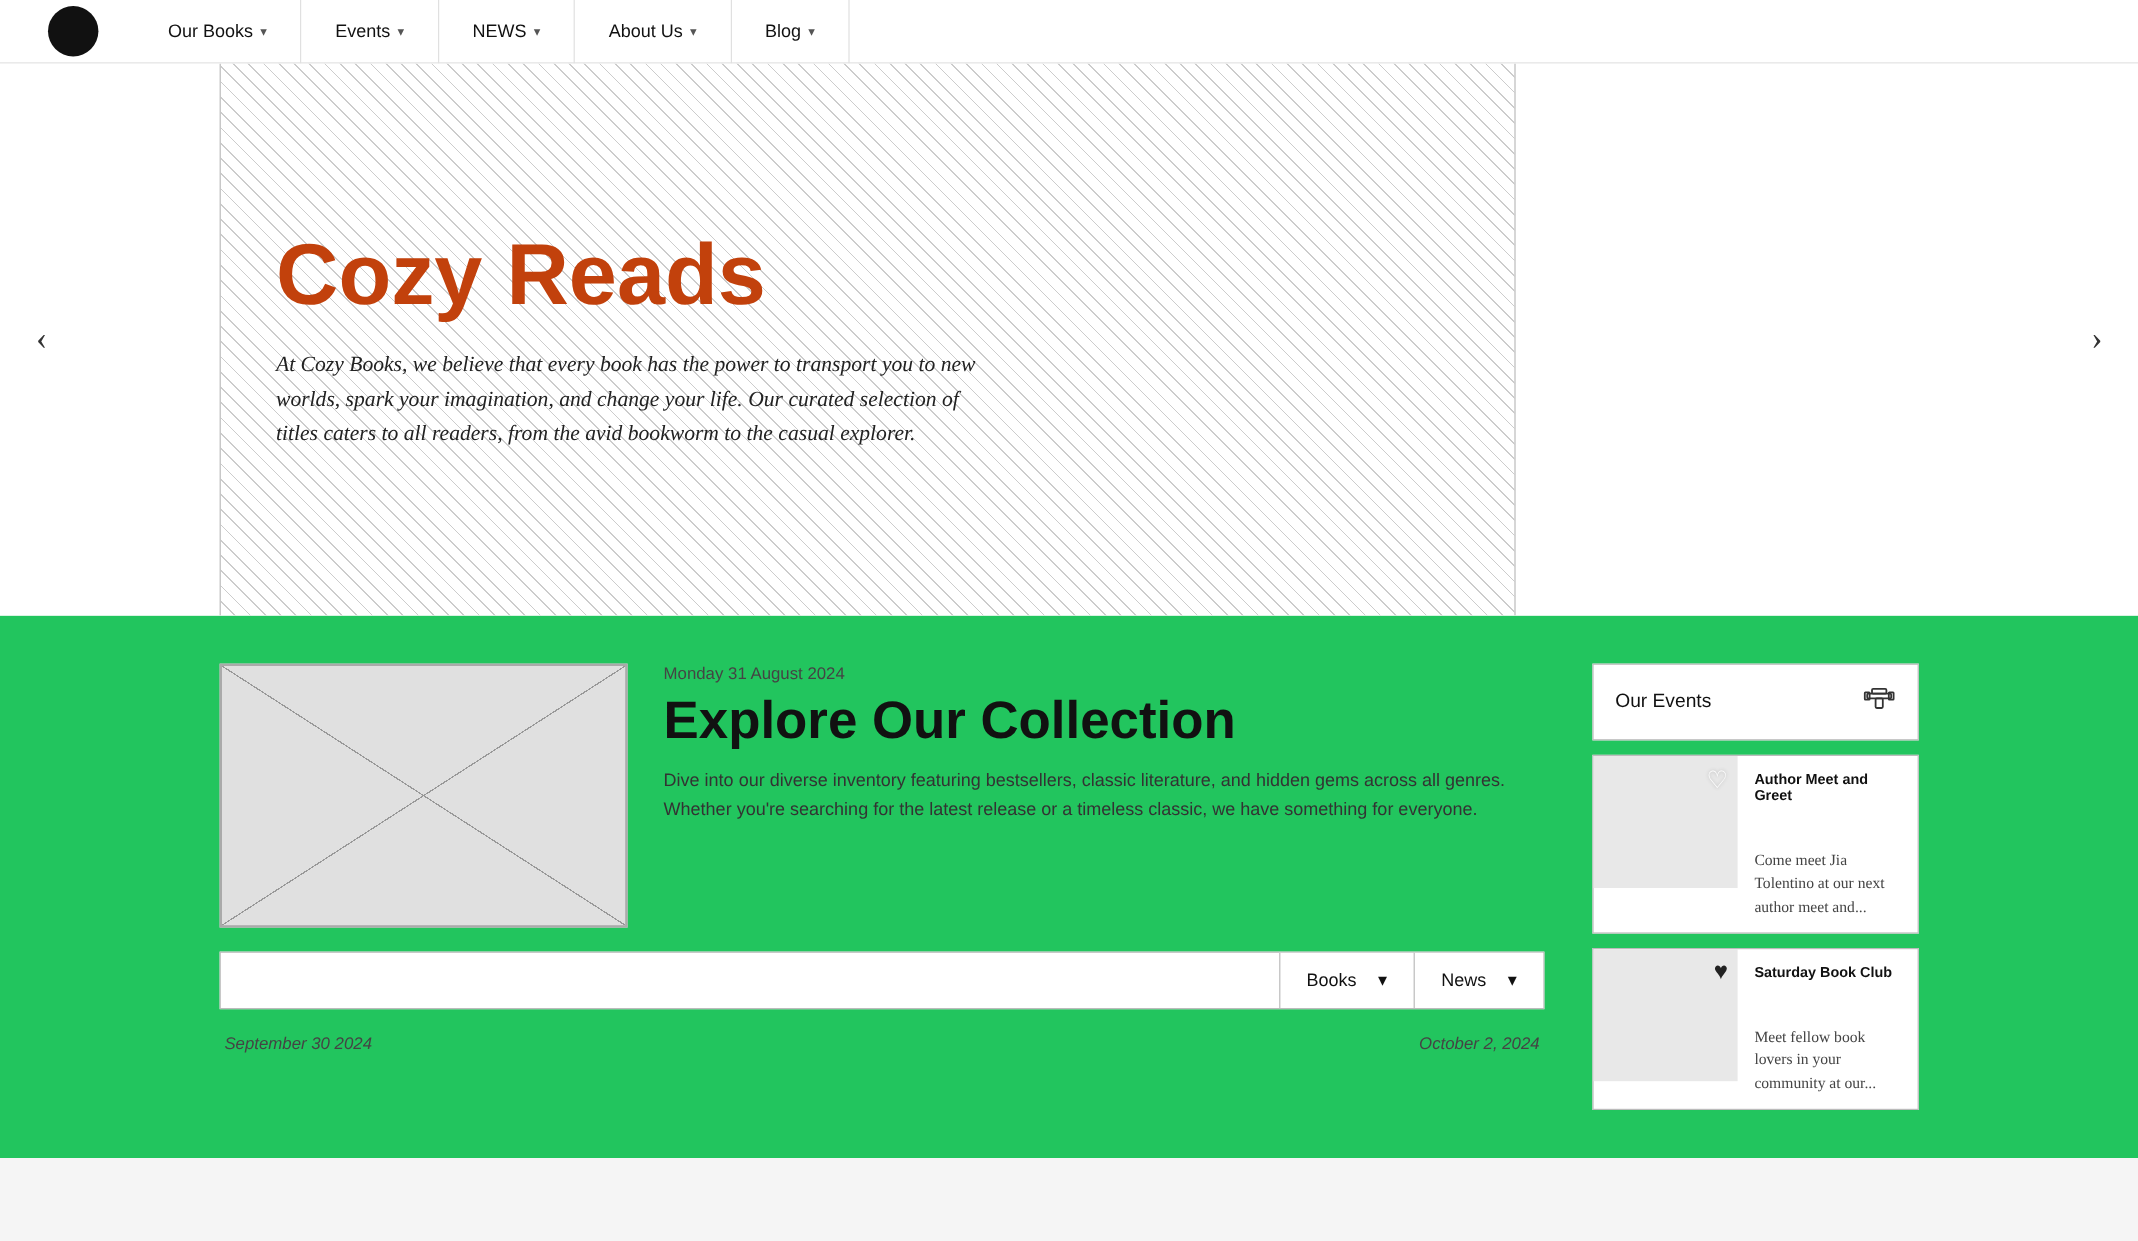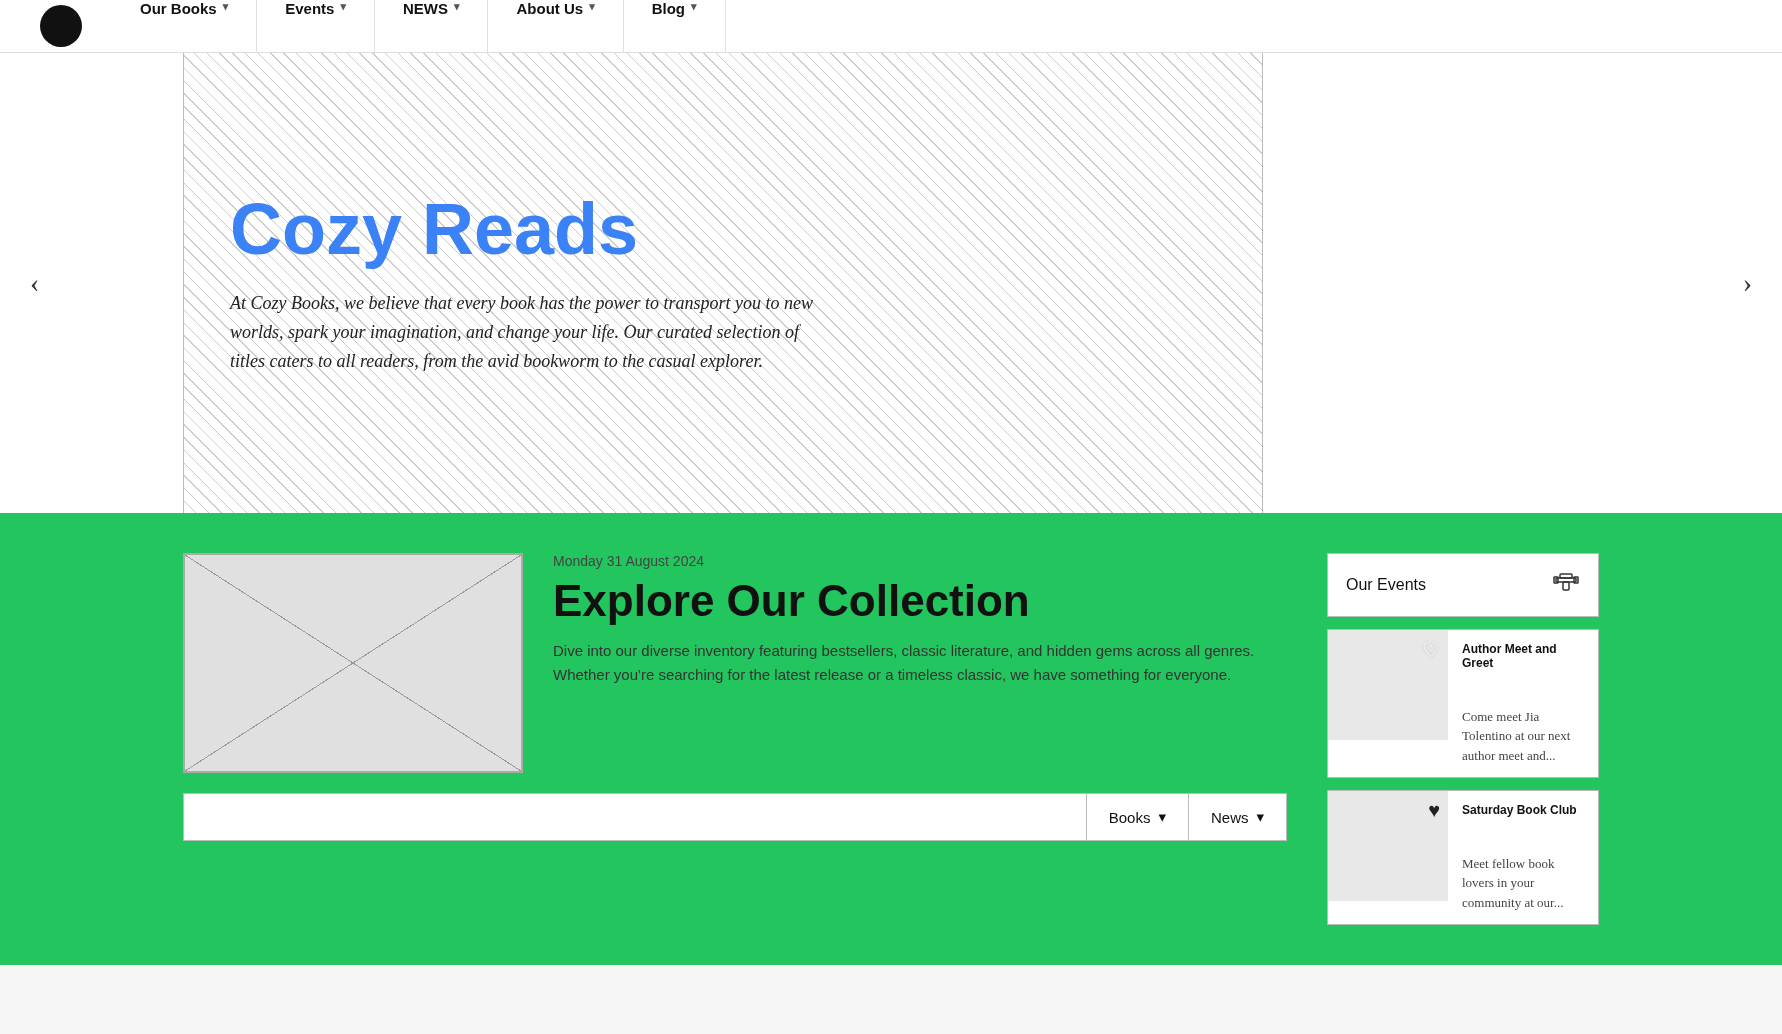--- a/index.html
+++ b/index.html
@@ -24,27 +24,27 @@
     .nav-logo {
       width: 42px;
       height: 42px;
       background: #111;
       border-radius: 50%;
       flex-shrink: 0;
       margin-right: 30px;
     }
     .nav-item {
       display: flex;
-      align-items: flex-start;
+      align-items: center;
       gap: 6px;
       padding: 0 28px;
       height: 53px;
       font-family: Arial, sans-serif;
       font-size: 15px;
-      font-weight: 700;
+      font-weight: 400;
       color: #111;
       cursor: pointer;
       border-right: 1px solid #e0e0e0;
       user-select: none;
     }
     .nav-item:first-of-type { border-left: 1px solid #e0e0e0; }
     .chevron-icon {
       font-size: 11px;
       color: #555;
     }
@@ -78,21 +78,21 @@
     .hero-content {
       position: relative;
       z-index: 2;
       margin-left: 230px;
       max-width: 600px;
     }
     .hero-title {
       font-size: 72px;
       font-weight: 900;
       font-family: Arial, sans-serif;
-      color: #3b82f6;
+      color: #c2410c;
       line-height: 1.1;
       margin-bottom: 20px;
     }
     .hero-description {
       font-size: 18px;
       font-style: italic;
       line-height: 1.6;
       color: #222;
       font-family: Georgia, serif;
     }
@@ -184,21 +184,21 @@
       border: none;
       padding: 14px 16px;
       font-size: 15px;
       outline: none;
       background: transparent;
       font-family: Arial, sans-serif;
     }
     .filter-btn {
       display: flex;
       align-items: center;
-      gap: 8px;
+      gap: 18px;
       padding: 14px 22px;
       border: none;
       border-left: 1px solid #bbb;
       background: #fff;
       font-size: 15px;
       font-family: Arial, sans-serif;
       cursor: pointer;
       color: #111;
       justify-content: space-between;
     }
@@ -348,20 +348,24 @@
       <button class="filter-btn">
         <span>Books</span>
         <span>▾</span>
       </button>
       <button class="filter-btn">
         <span>News</span>
         <span>▾</span>
       </button>
     </div>
 
+    <div class="date-row">
+      <span class="date-label">September 30 2024</span>
+      <span class="date-label">October 2, 2024</span>
+    </div>
   </div>
 
   <div class="right-section">
     <div class="events-header">
       <span class="events-header-label">Our Events</span>
       <span class="events-icon">
         
         <svg width="28" height="28" viewBox="0 0 28 28" fill="none" xmlns="http://www.w3.org/2000/svg">
           <rect x="4" y="10" width="20" height="4" rx="1" stroke="#333" stroke-width="1.5" fill="none"></rect>
           <rect x="8" y="6" width="12" height="4" rx="1" stroke="#333" stroke-width="1.5" fill="none"></rect>

